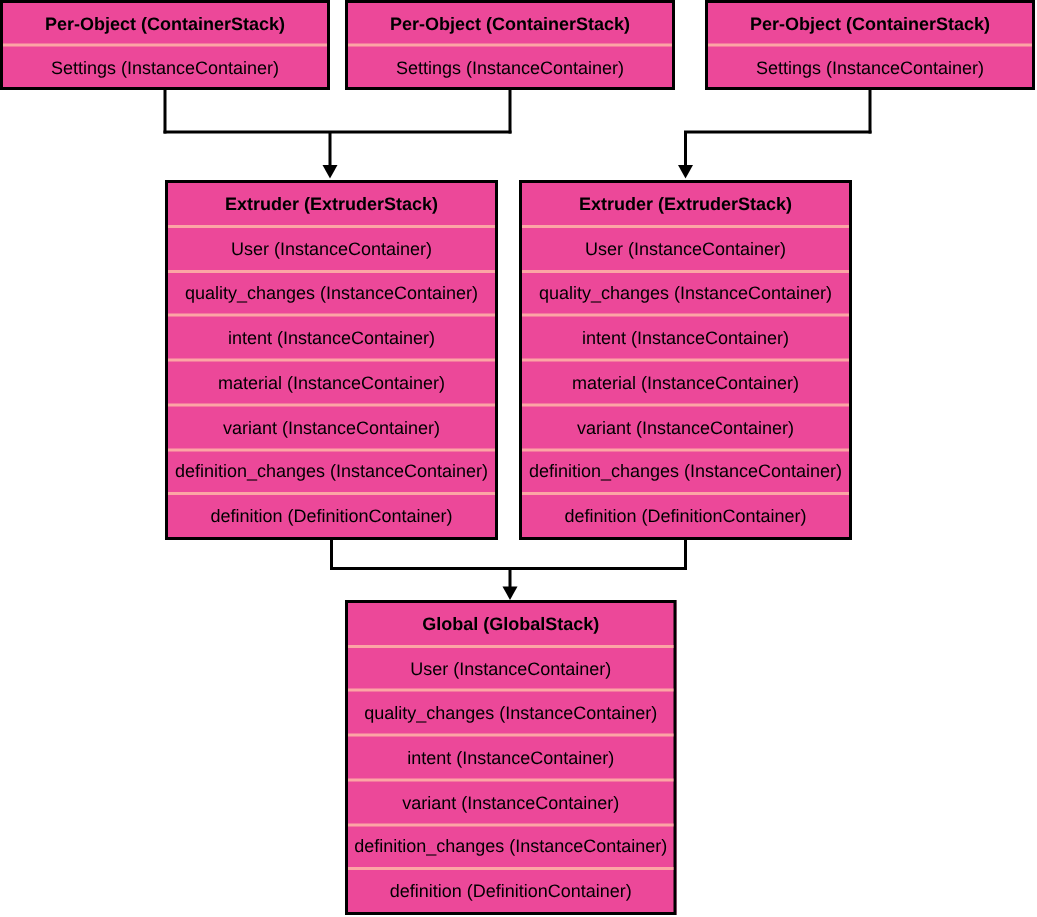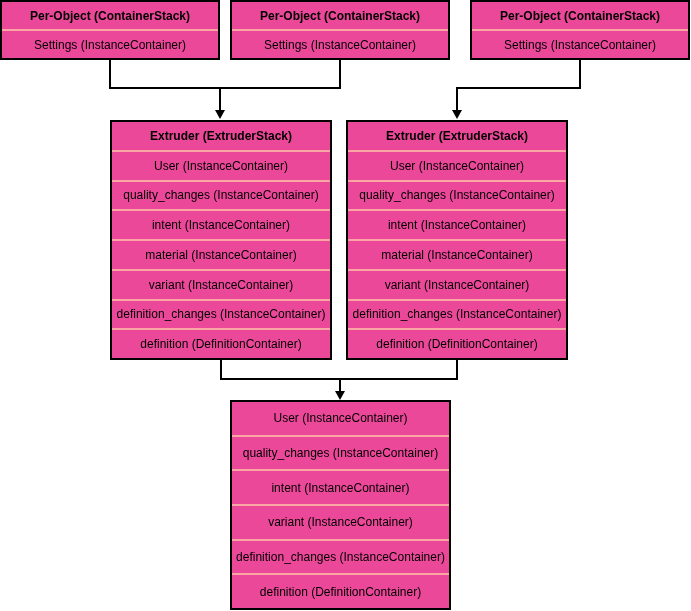--- a/index.html
+++ b/index.html
@@ -79,20 +79,21 @@
     <div class="cell">User (InstanceContainer)</div>
     <div class="cell">quality_changes (InstanceContainer)</div>
     <div class="cell">intent (InstanceContainer)</div>
     <div class="cell">material (InstanceContainer)</div>
     <div class="cell">variant (InstanceContainer)</div>
     <div class="cell">definition_changes (InstanceContainer)</div>
     <div class="cell">definition (DefinitionContainer)</div>
   </div>
 
   <div class="node" style="left:230px; top:400px; width:221px; height:210px;">
+    <div class="cell title">Global (GlobalStack)</div>
     <div class="cell">User (InstanceContainer)</div>
     <div class="cell">quality_changes (InstanceContainer)</div>
     <div class="cell">intent (InstanceContainer)</div>
     <div class="cell">variant (InstanceContainer)</div>
     <div class="cell">definition_changes (InstanceContainer)</div>
     <div class="cell">definition (DefinitionContainer)</div>
   </div>
 
   <div class="line v" style="left:109px; top:60px; height:29px;"></div>
   <div class="line v" style="left:339px; top:60px; height:29px;"></div>

